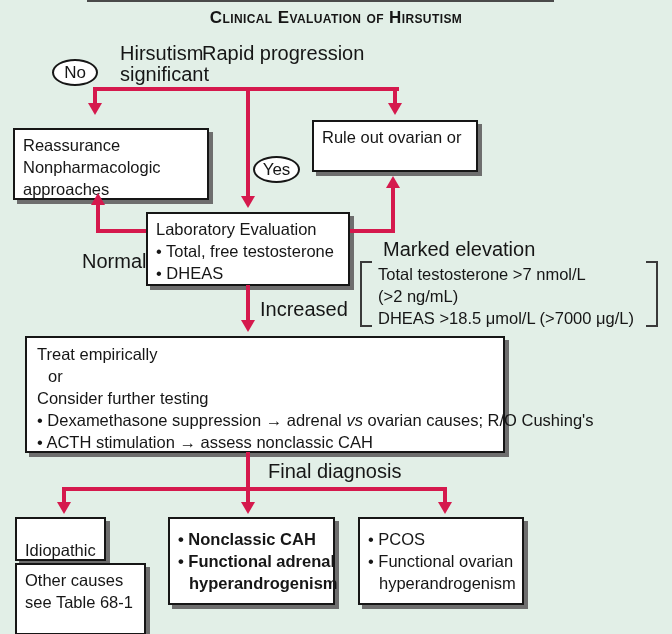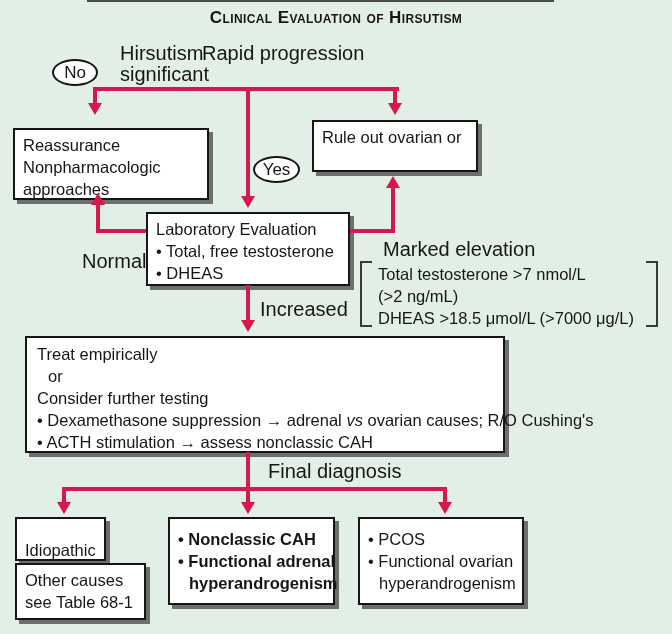--- a/index.html
+++ b/index.html
@@ -122,21 +122,21 @@
   <div class="ad" style="left:57px;top:502px;"></div>
   <div class="vl" style="left:246px;top:487px;width:4px;height:17px;"></div>
   <div class="ad" style="left:241px;top:502px;"></div>
   <div class="vl" style="left:443px;top:487px;width:4px;height:17px;"></div>
   <div class="ad" style="left:438px;top:502px;"></div>
 
   <div class="box" style="left:15px;top:517px;width:91px;height:36px;padding:20px 8px;">
     <div>Idiopathic</div>
   </div>
 
-  <div class="box" style="left:15px;top:563px;width:131px;height:57px;">
+  <div class="box" style="left:15px;top:563px;width:131px;height:72px;">
     <div>Other causes</div>
     <div>see Table 68-1</div>
   </div>
 
   <div class="box" style="left:168px;top:517px;width:167px;height:88px;padding:9px 8px;font-weight:bold;">
     <div>• Nonclassic CAH</div>
     <div>• Functional adrenal</div>
     <div class="indent">hyperandrogenism</div>
   </div>
 

